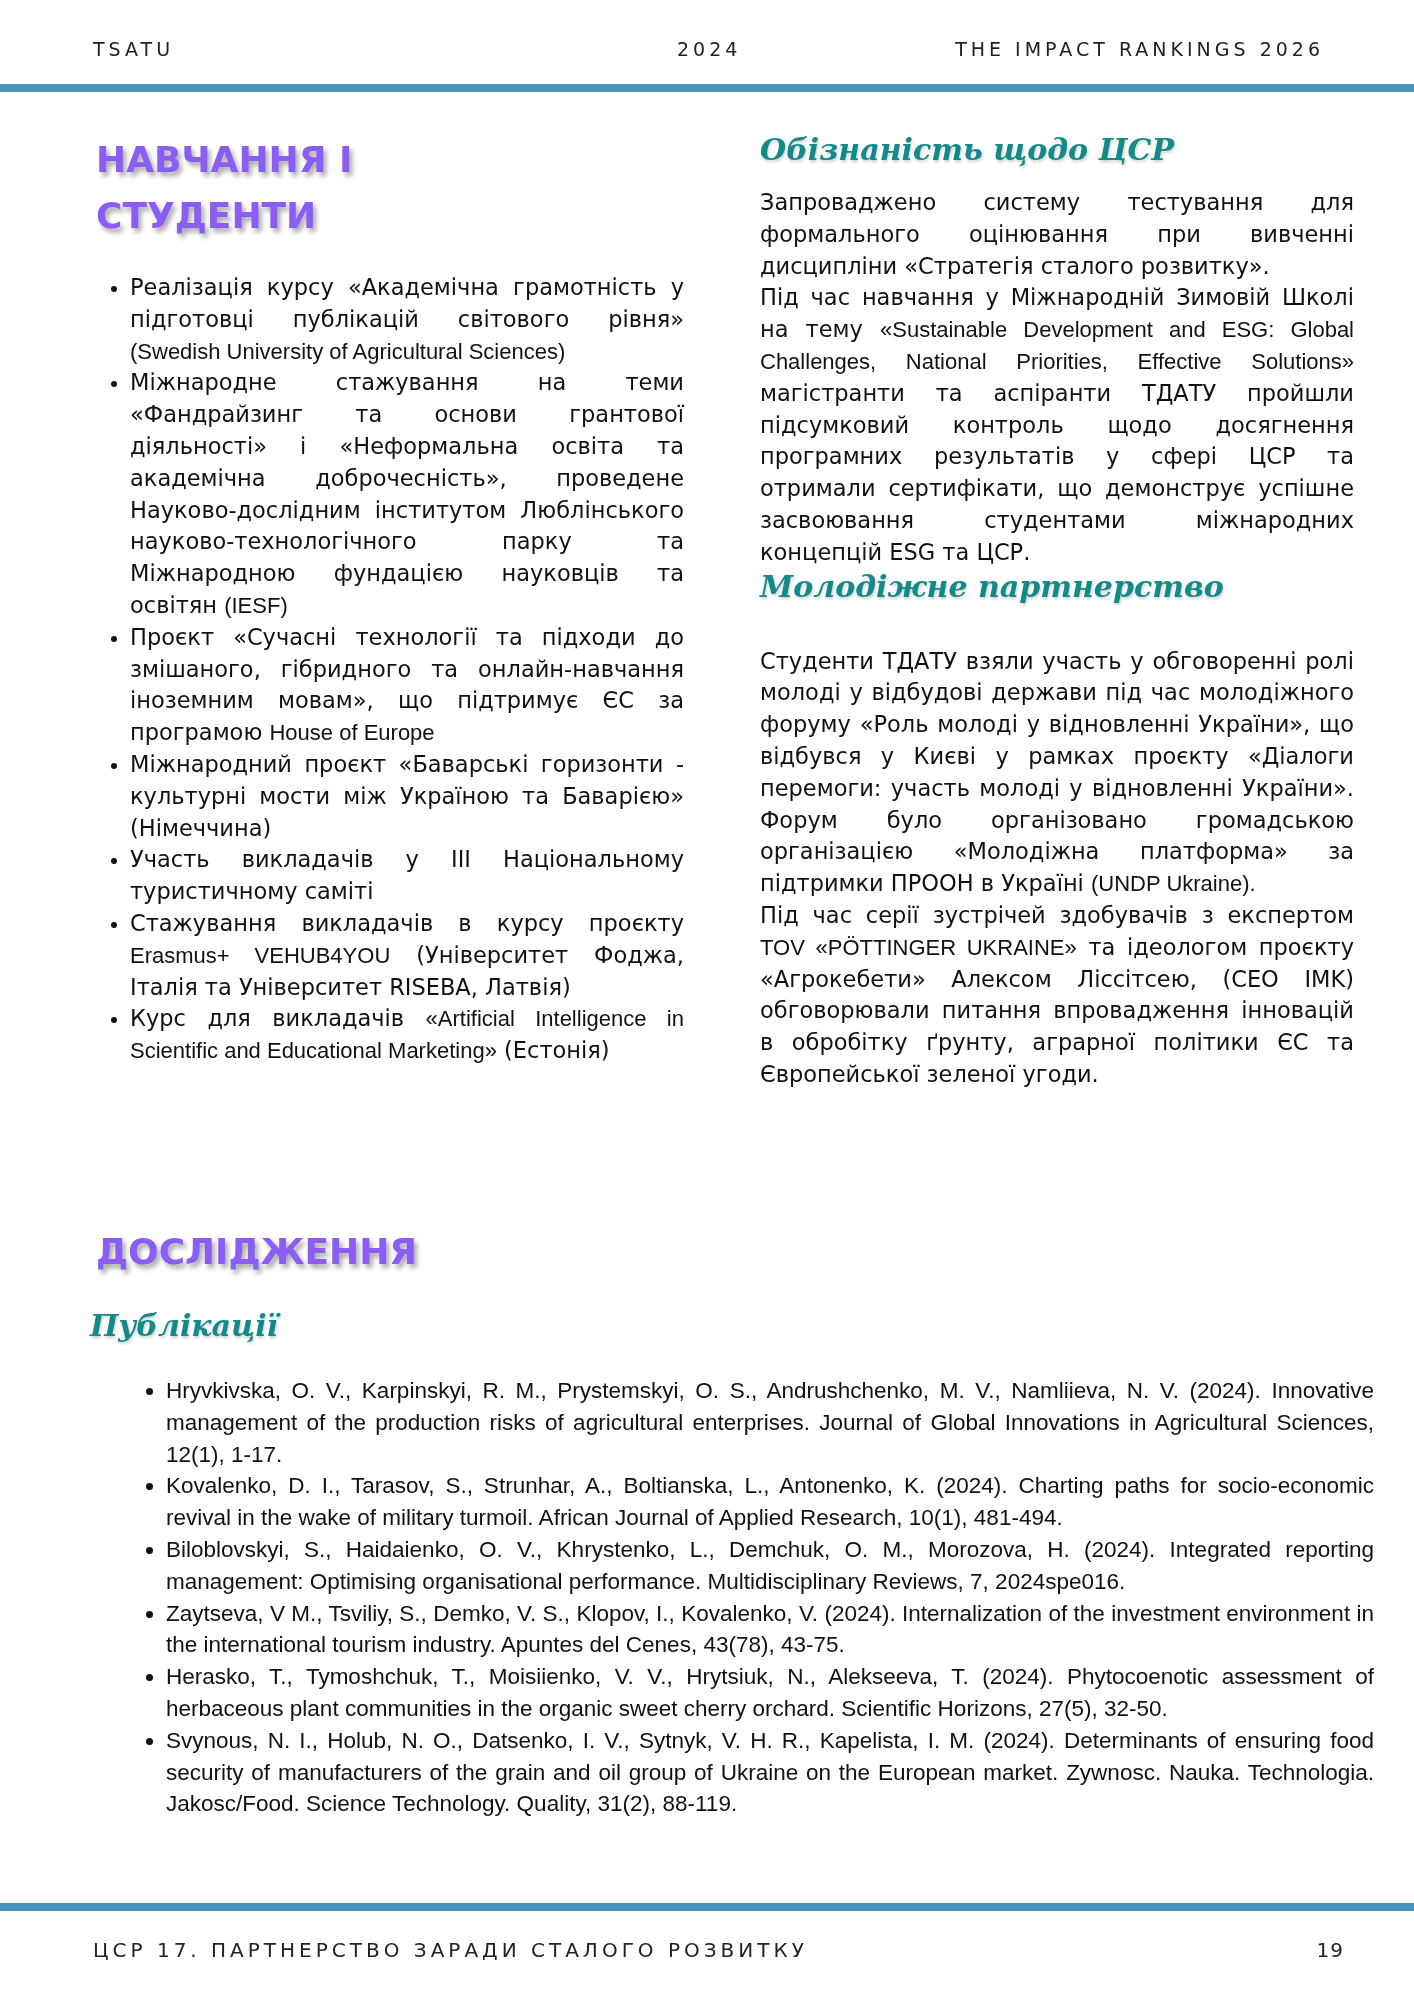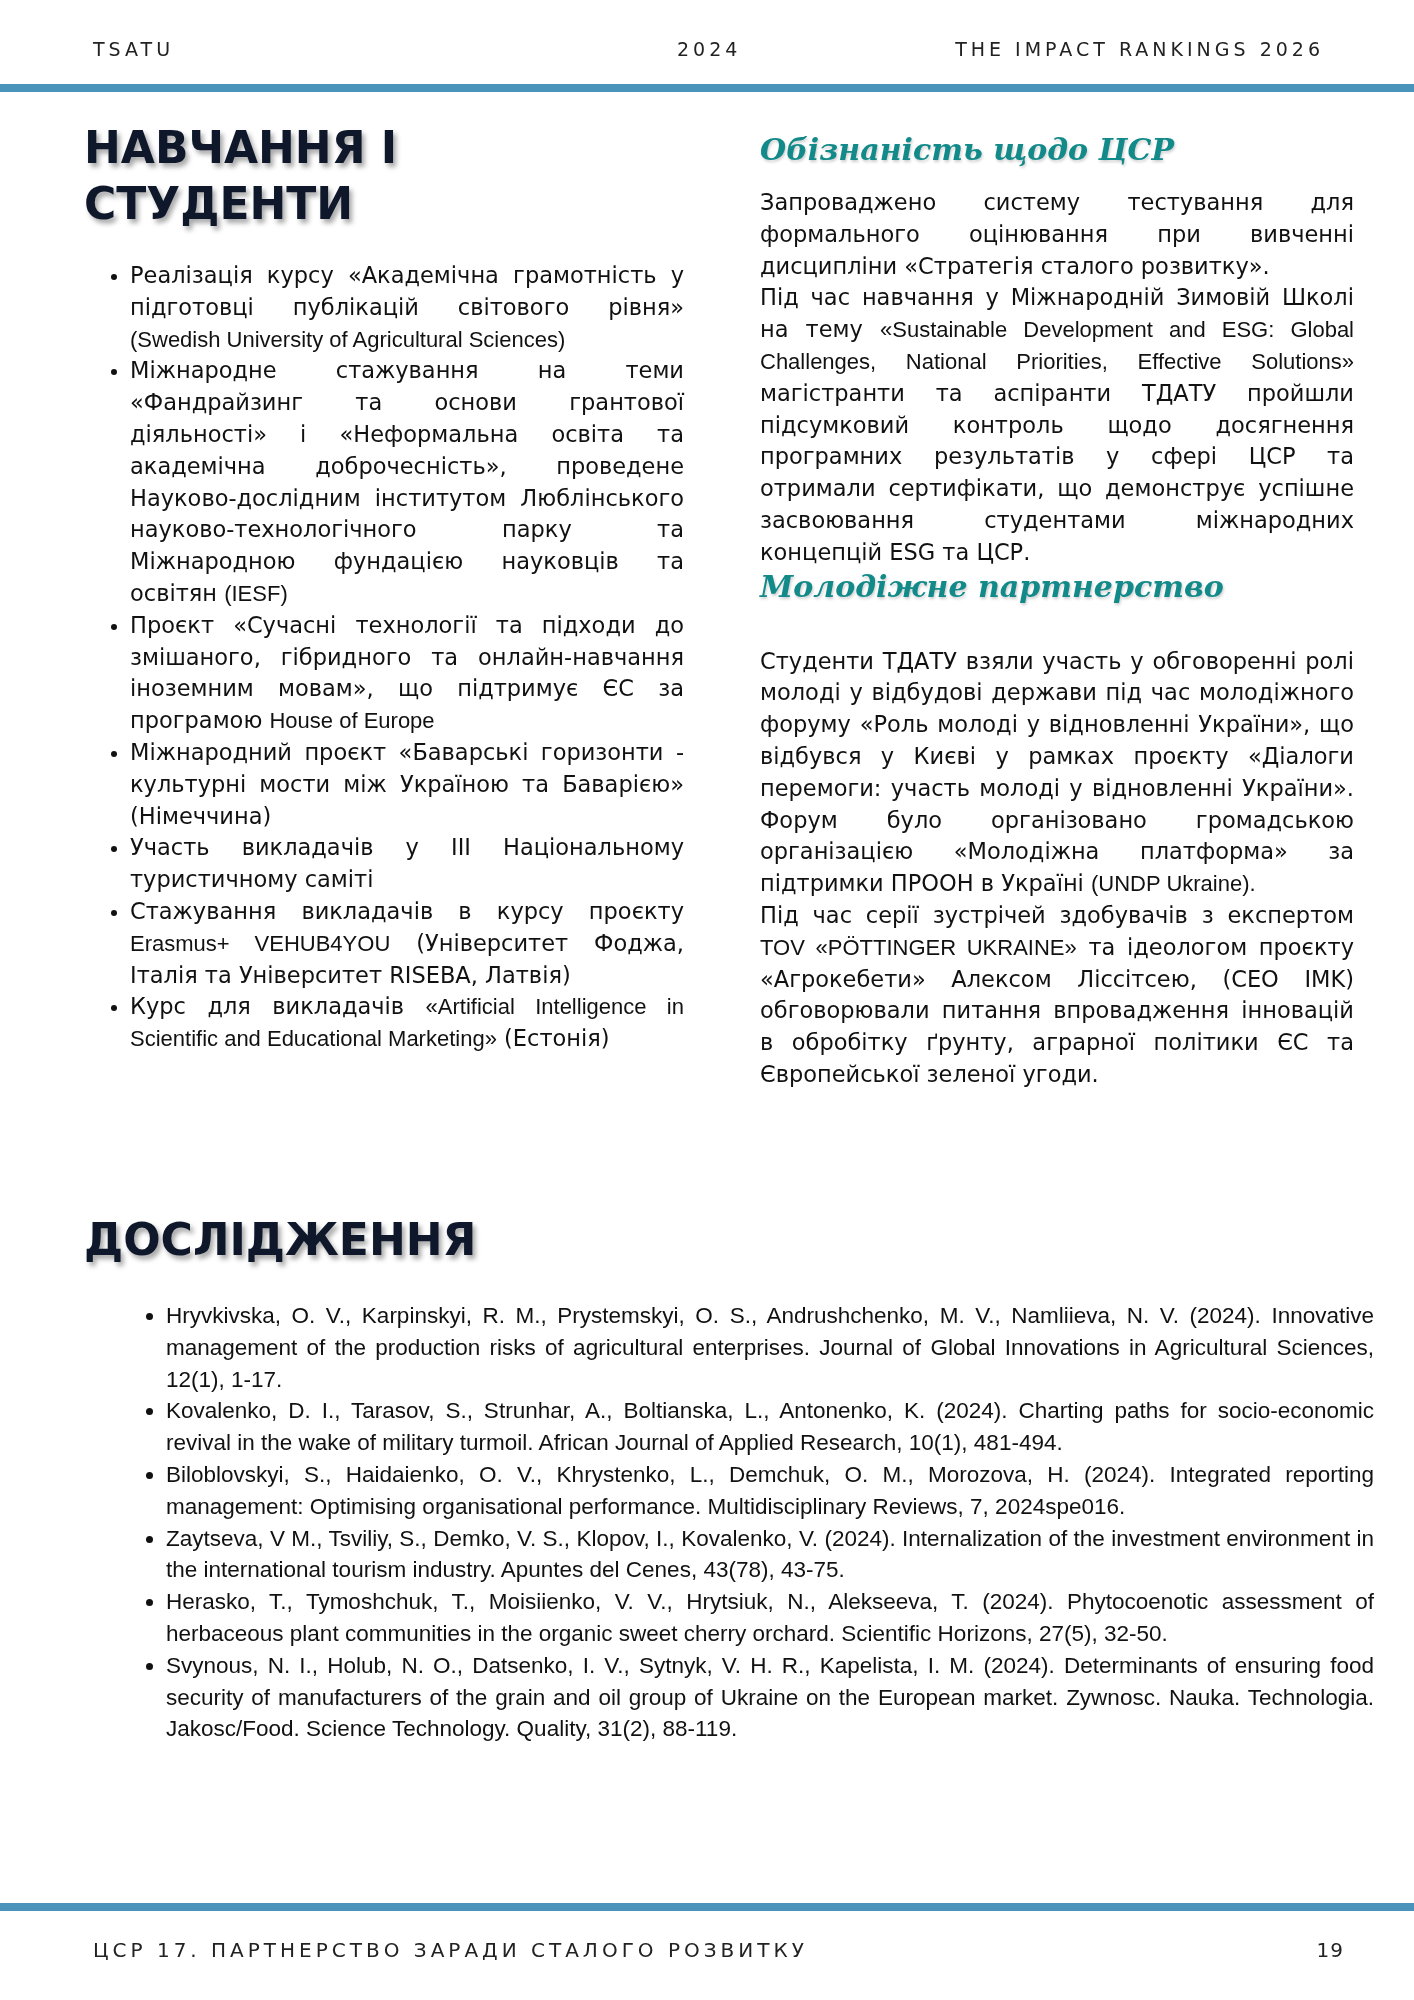--- a/index.html
+++ b/index.html
@@ -12,21 +12,21 @@
   .bar { position: absolute; left: 0; width: 1414px; height: 8px; background: #4a93bb; }
   .bar-top { top: 84px; }
   .bar-bot { top: 1903px; }
   .ftr { position: absolute; top: 1938px; left: 0; width: 1414px; font-family: "DejaVu Sans", sans-serif; font-size: 20px; letter-spacing: 4px; color: #222; }
   .ftr-left { position: absolute; left: 93px; }
   .ftr-right { position: absolute; right: 70px; letter-spacing: 1px; }
 
   .col-left { position: absolute; left: 84px; top: 120px; width: 600px; }
   .col-right { position: absolute; left: 760px; top: 132px; width: 594px; }
 
-  h1.section { font-family: "DejaVu Sans", sans-serif; font-weight: bold; font-size: 44px; line-height: 56px; margin: 0; color: #0f172a; text-shadow: 3px 4px 5px rgba(0,0,0,0.35); }
+  h1.section { font-family: "DejaVu Sans", sans-serif; font-weight: bold; font-size: 36px; line-height: 56px; margin: 12px; color: #8b5cf6; text-shadow: 3px 4px 5px rgba(0,0,0,0.35); }
   h2.sub { font-family: "DejaVu Serif", serif; font-style: italic; font-weight: bold; color: #128a8a; font-size: 30px; line-height: 35px; margin: 0; text-shadow: 1px 2px 3px rgba(0,0,0,0.2); }
 
   .left-h2 { margin-top: 50px; padding-left: 0; }
   ul.bul { margin: 28px 0 0 0; padding-left: 46px; font-family: "DejaVu Sans", sans-serif; font-size: 22.5px; line-height: 31.8px; color: #111; }
   ul.bul li { text-align: justify; margin: 0; }
   ul.bul li::marker { font-size: 20px; }
   .en { font-family: "Liberation Sans", sans-serif; font-size: 22px; }
 
   .rp { font-family: "DejaVu Sans", sans-serif; font-size: 22.5px; line-height: 31.8px; text-align: justify; margin: 0; color: #111; }
   .right-h2b { margin-top: 40px; }
@@ -69,20 +69,21 @@
   <p class="rp rp-first">Запроваджено систему тестування для формального оцінювання при вивченні дисципліни «Стратегія сталого розвитку».</p>
   <p class="rp"><span>Під час навчання у Міжнародній Зимовій Школі на тему </span><span class="en">«Sustainable Development and ESG: Global Challenges, National Priorities, Effective Solutions»</span><span> магістранти та аспіранти ТДАТУ пройшли підсумковий контроль щодо досягнення програмних результатів у сфері ЦСР та отримали сертифікати, що демонструє успішне засвоювання студентами міжнародних концепцій ESG та ЦСР.</span></p>
 
   <h2 class="sub right-h2b">Молодіжне партнерство</h2>
   <p class="rp rp-first2"><span>Студенти ТДАТУ взяли участь у обговоренні ролі молоді у відбудові держави під час молодіжного форуму «Роль молоді у відновленні України», що відбувся у Києві у рамках проєкту «Діалоги перемоги: участь молоді у відновленні України». Форум було організовано громадською організацією «Молодіжна платформа» за підтримки ПРООН в Україні </span><span class="en">(UNDP Ukraine).</span></p>
   <p class="rp"><span>Під час серії зустрічей здобувачів з експертом </span><span class="en">TOV «PÖTTINGER UKRAINE»</span><span> та ідеологом проєкту «Агрокебети» Алексом Ліссітсею, (CEO IMK) обговорювали питання впровадження інновацій в обробітку ґрунту, аграрної політики ЄС та Європейської зеленої угоди.</span></p>
 </div>
 
 <div class="research">
   <h1 class="section">ДОСЛІДЖЕННЯ</h1>
+  <h2 class="sub">Публікації</h2>
   <ul class="pubs">
     <li>Hryvkivska, O. V., Karpinskyi, R. M., Prystemskyi, O. S., Andrushchenko, M. V., Namliieva, N. V. (2024). Innovative management of the production risks of agricultural enterprises. Journal of Global Innovations in Agricultural Sciences, 12(1), 1-17.</li>
     <li>Kovalenko, D. I., Tarasov, S., Strunhar, A., Boltianska, L., Antonenko, K. (2024). Charting paths for socio-economic revival in the wake of military turmoil. African Journal of Applied Research, 10(1), 481-494.</li>
     <li>Biloblovskyi, S., Haidaienko, O. V., Khrystenko, L., Demchuk, O. M., Morozova, H. (2024). Integrated reporting management: Optimising organisational performance. Multidisciplinary Reviews, 7, 2024spe016.</li>
     <li>Zaytseva, V M., Tsviliy, S., Demko, V. S., Klopov, I., Kovalenko, V. (2024). Internalization of the investment environment in the international tourism industry. Apuntes del Cenes, 43(78), 43-75.</li>
     <li>Herasko, T., Tymoshchuk, T., Moisiienko, V. V., Hrytsiuk, N., Alekseeva, T. (2024). Phytocoenotic assessment of herbaceous plant communities in the organic sweet cherry orchard. Scientific Horizons, 27(5), 32-50.</li>
     <li>Svynous, N. I., Holub, N. O., Datsenko, I. V., Sytnyk, V. H. R., Kapelista, I. M. (2024). Determinants of ensuring food security of manufacturers of the grain and oil group of Ukraine on the European market. Zywnosc. Nauka. Technologia. Jakosc/Food. Science Technology. Quality, 31(2), 88-119.</li>
   </ul>
 </div>
 

